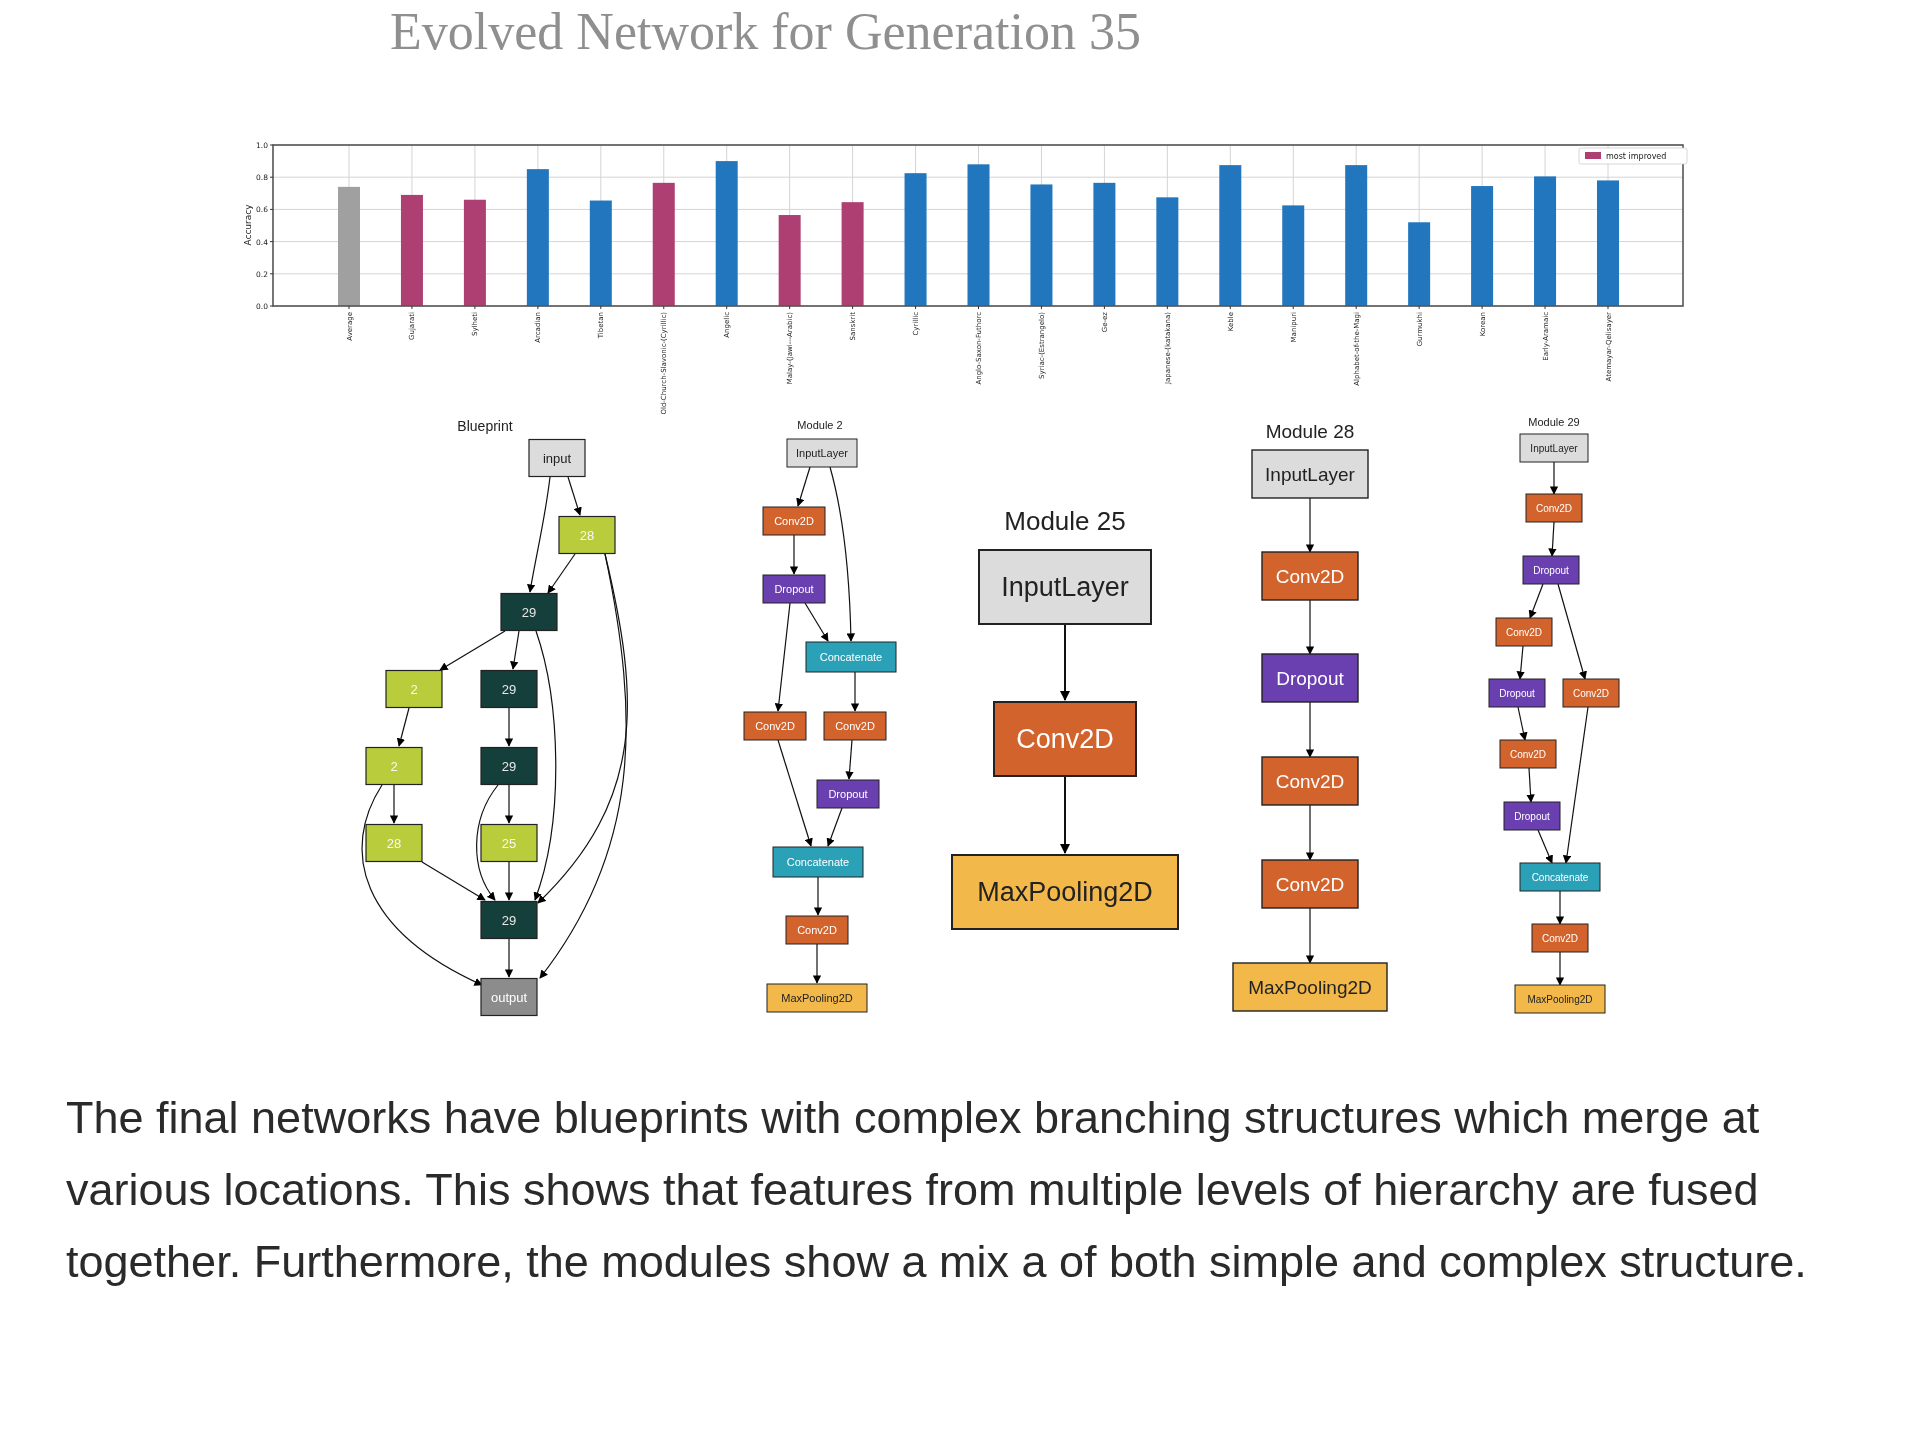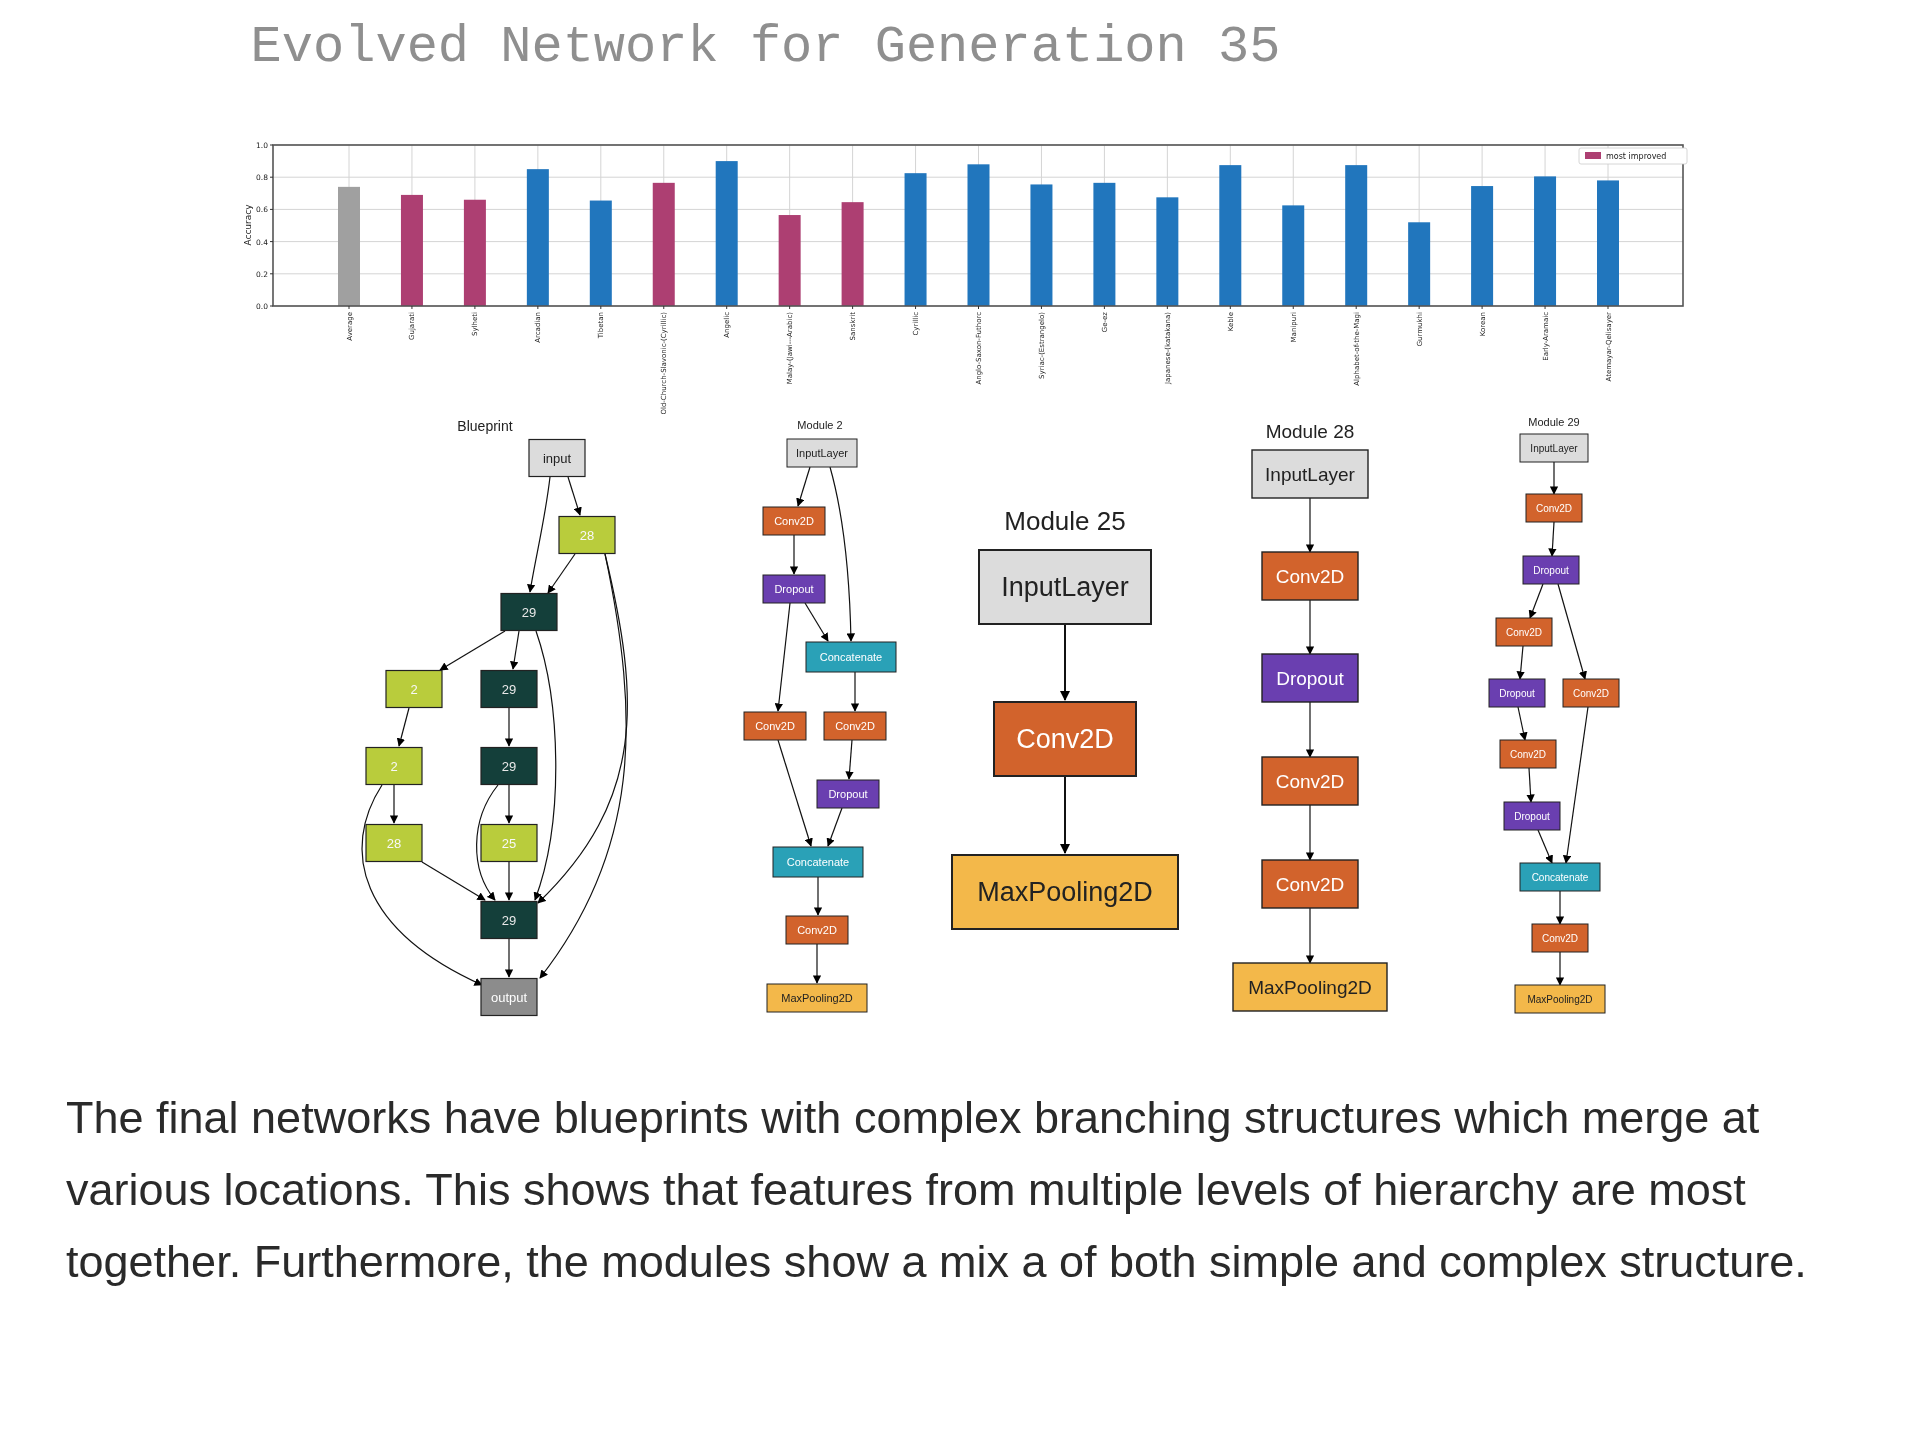--- a/index.html
+++ b/index.html
@@ -1,17 +1,17 @@
 <!DOCTYPE html>
 <html><head>
 <meta charset="utf-8">
 <style>
   html, body { margin:0; padding:0; background:#ffffff; }
   body { width:1920px; height:1440px; position:relative; overflow:hidden; font-family:"Liberation Sans", sans-serif; }
-  #page-title { position:absolute; left:0; top:18px; width:1531px; text-align:center; font-size:52px; color:#8f8f8f; font-family:Liberation Mono, monospace; }
+  #page-title { position:absolute; left:0; top:2px; width:1531px; text-align:center; font-size:52px; color:#8f8f8f; font-family:Liberation Serif, serif; }
   #chart-svg { position:absolute; left:0; top:0; }
   #diagram-svg { position:absolute; left:0; top:0; }
   #caption { position:absolute; left:66px; top:1082px; width:1800px; font-size:45px; line-height:72px; color:#2a2a2a; font-family:"Liberation Sans", sans-serif; }
 </style>
 </head>
 <body>
 
 <div id="page-title">Evolved Network for Generation 35</div>
 
 <svg id="chart-svg" width="1920" height="440" viewBox="0 0 1920 440" xmlns="http://www.w3.org/2000/svg">
@@ -361,13 +361,13 @@
     </g>
   <g id="diagram-titles">
       <text x="485" y="431" text-anchor="middle" font-size="14" font-family="Liberation Sans, sans-serif" fill="#222">Blueprint</text>
       <text x="820" y="429" text-anchor="middle" font-size="11" font-family="Liberation Sans, sans-serif" fill="#222">Module 2</text>
       <text x="1065" y="530" text-anchor="middle" font-size="26" font-family="Liberation Sans, sans-serif" fill="#222">Module 25</text>
       <text x="1310" y="438" text-anchor="middle" font-size="19" font-family="Liberation Sans, sans-serif" fill="#222">Module 28</text>
       <text x="1554" y="426" text-anchor="middle" font-size="11" font-family="Liberation Sans, sans-serif" fill="#222">Module 29</text>
     </g>
 </svg>
 
-<div id="caption">The final networks have blueprints with complex branching structures which merge at various locations. This shows that features from multiple levels of hierarchy are most together. Furthermore, the modules show a mix a of both simple and complex structure.</div>
+<div id="caption">The final networks have blueprints with complex branching structures which merge at various locations. This shows that features from multiple levels of hierarchy are fused together. Furthermore, the modules show a mix a of both simple and complex structure.</div>
 
 </body></html>

